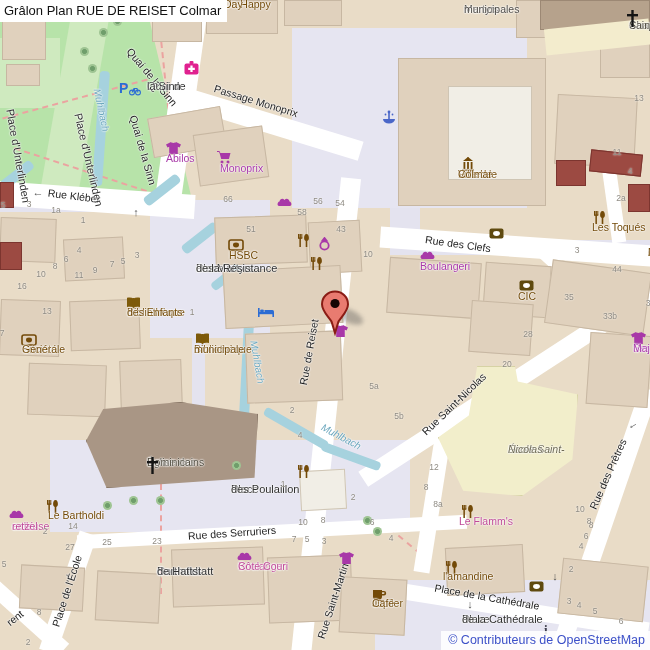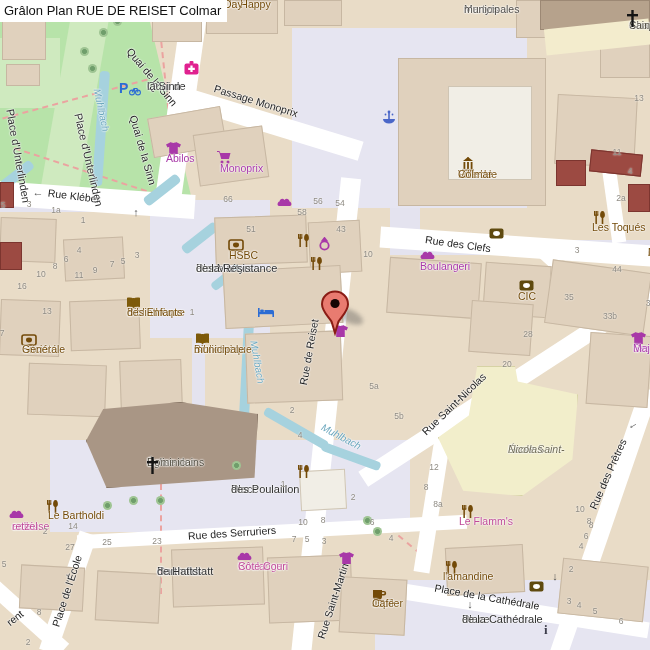--- a/index.html
+++ b/index.html
@@ -620,13 +620,14 @@
       <div class="lbl hn" style="left: 589px; top: 521px;">8</div>
     </div>
 
   <div id="pin-shadow" style="left:336px;top:310px;"></div>
   <svg id="pin" width="32" height="46" viewBox="0 0 32 46" style="left:319px;top:290px;">
     <path d="M16 1.5 C8.6 1.5 3 7.2 3 14.2 C3 20.5 8.2 25.2 12.6 31.6 L16 43 L19.4 31.6 C23.8 25.2 29 20.5 29 14.2 C29 7.2 23.4 1.5 16 1.5 Z" fill="#e97b70" stroke="#8a1c15" stroke-width="2"></path>
     <circle cx="16" cy="13.5" r="4.6" fill="#160604"></circle>
   </svg>
 
   <div id="title-bar">Grâlon Plan RUE DE REISET Colmar</div>
+  <div id="attribution">© Contributeurs de OpenStreetMap</div>
 </div>
 
 </body></html>

